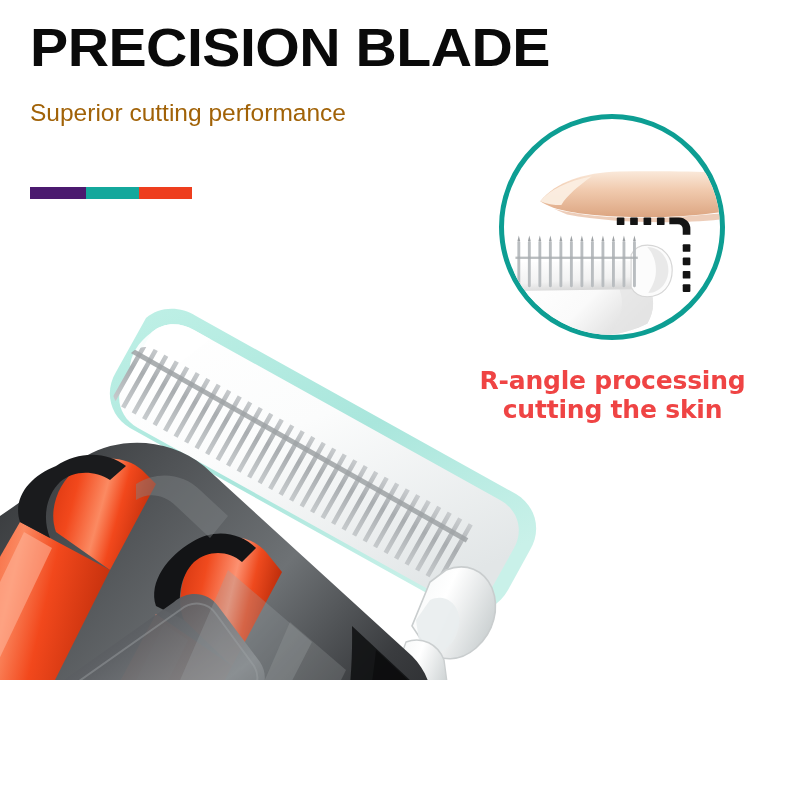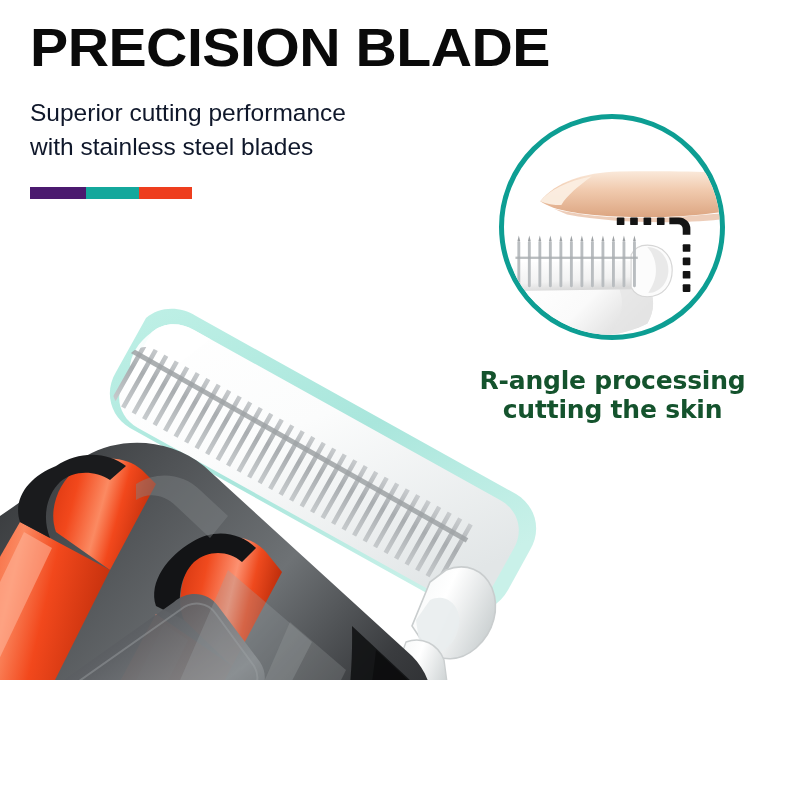--- a/index.html
+++ b/index.html
@@ -36,21 +36,21 @@
 
   #subhead {
     position: absolute;
     left: 30px;
     top: 96px;
     width: 420px;
     font-family: "Liberation Sans", sans-serif;
     font-weight: 400;
     font-size: 24.5px;
     line-height: 34px;
-    color: #0f172a;
+    color: #a16207;
   }
   #subhead .ln { display: block; }
 
   
   #accent-rule {
     position: absolute;
     left: 30px;
     top: 187px;
     width: 162px;
     height: 12px;
@@ -80,21 +80,21 @@
   #inset-caption {
     position: absolute;
     left: 440px;
     top: 366px;
     width: 345px;
     text-align: center;
     font-family: "DejaVu Sans", sans-serif;
     font-weight: 700;
     font-size: 25px;
     line-height: 29px;
-    color: #14532d;
+    color: #ef4444;
     letter-spacing: -0.2px;
   }
   #inset-caption .ln { display: block; }
 
   
   #product {
     position: absolute;
     left: -40px;
     top: 270px;
     width: 620px;
@@ -104,21 +104,20 @@
 </style>
 </head>
 <body>
 
 <div id="stage">
 
   <div id="headline">PRECISION BLADE</div>
 
   <div id="subhead">
     <span class="ln">Superior cutting performance</span>
-    <span class="ln">with stainless steel blades</span>
   </div>
 
   <div id="accent-rule">
     <div class="seg s0" style="background: rgb(75, 26, 111);"></div>
     <div class="seg s1" style="background: rgb(20, 168, 156);"></div>
     <div class="seg s2" style="background: rgb(238, 62, 30);"></div>
   </div>
 
   <div id="inset-circle" style="border-color: rgb(13, 158, 147);">
     <svg viewBox="0 0 226 226" xmlns="http://www.w3.org/2000/svg">

